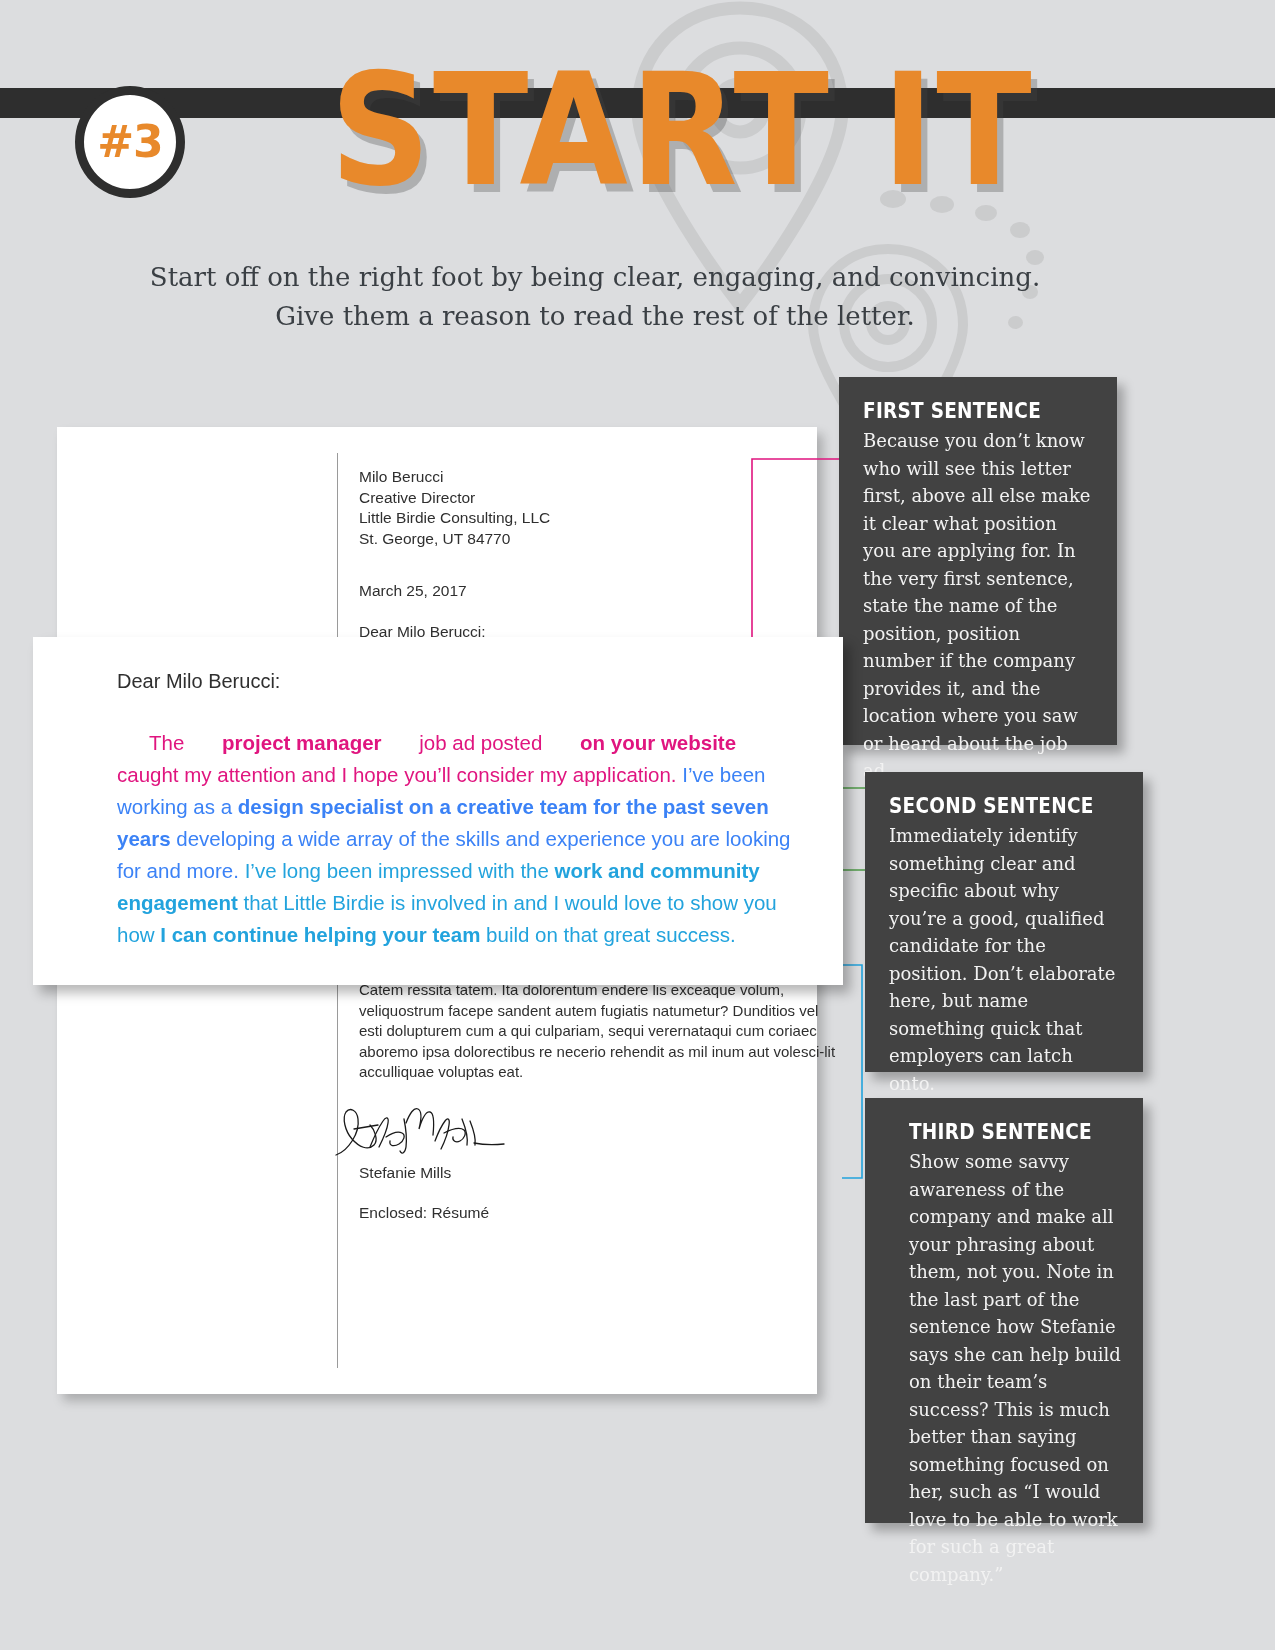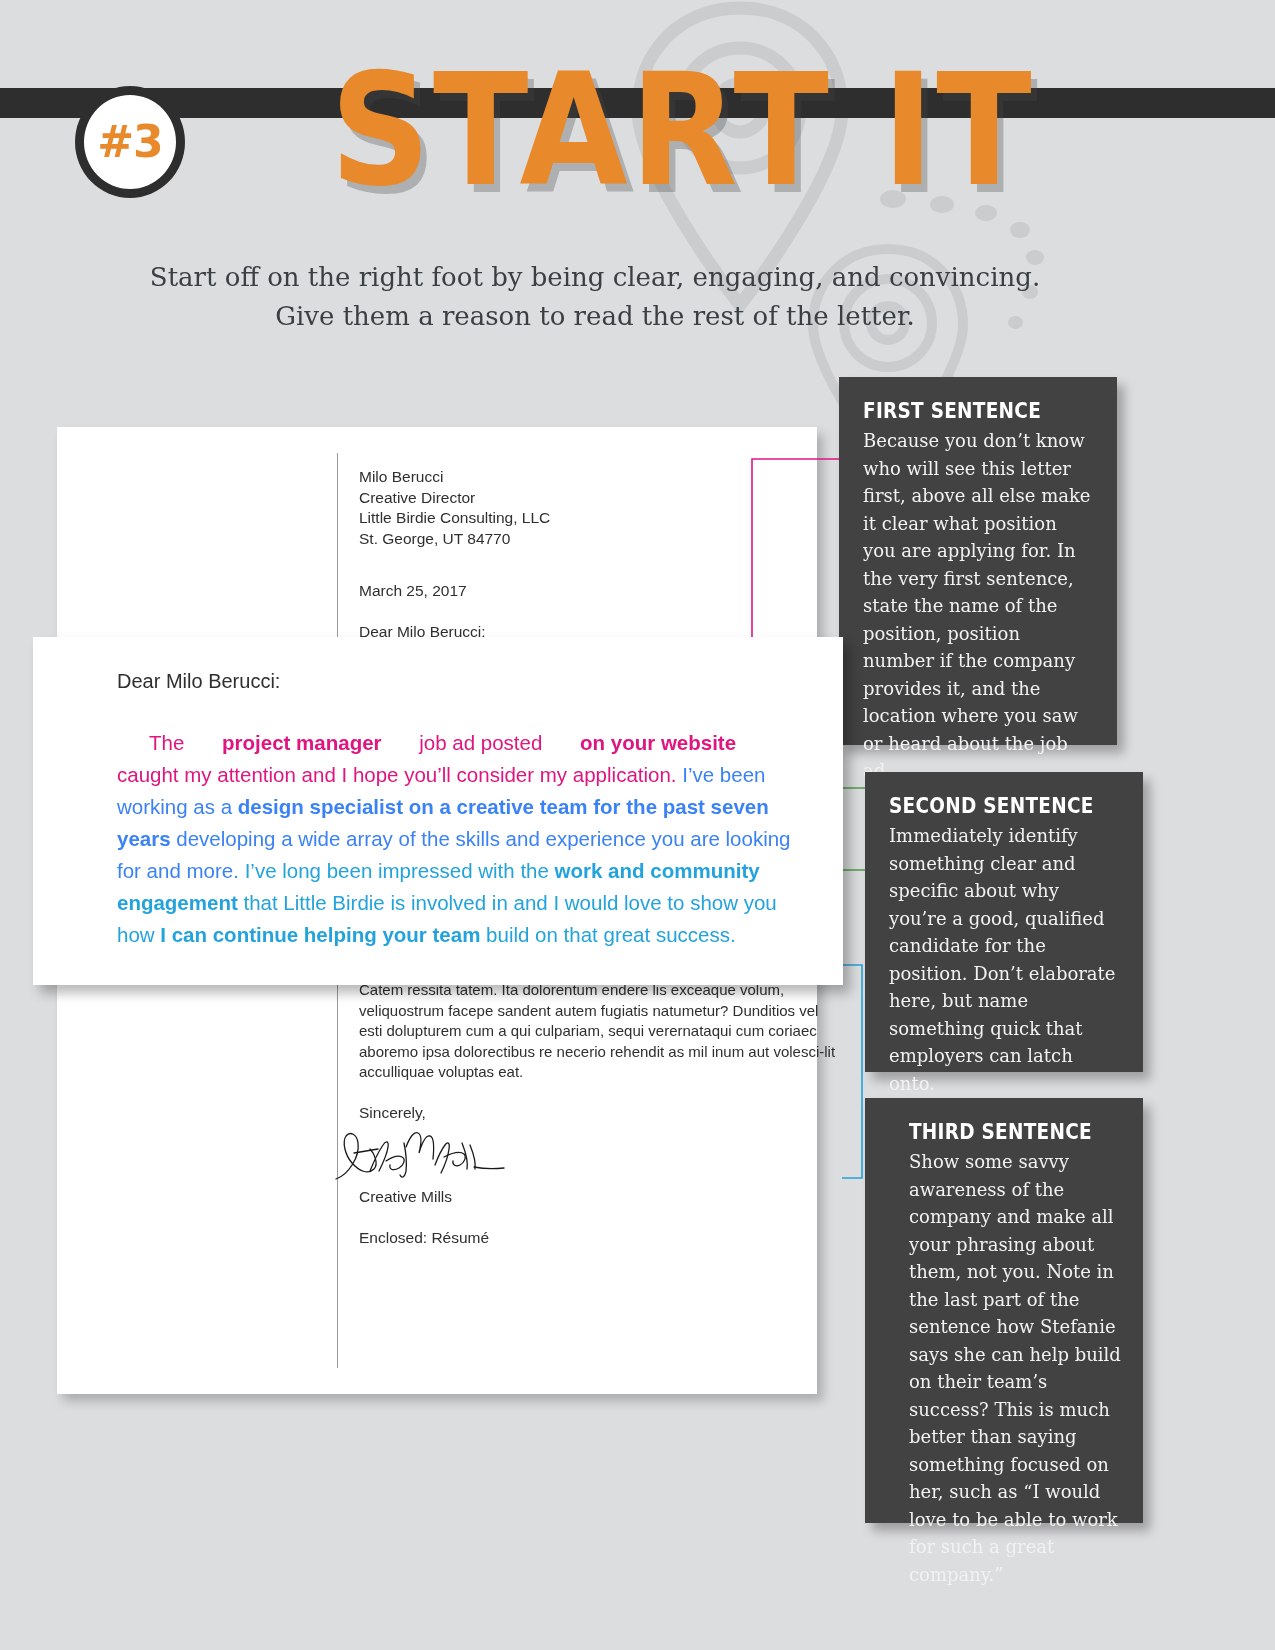--- a/index.html
+++ b/index.html
@@ -238,39 +238,38 @@
       <span>Creative Director</span><br>
       <span>Little Birdie Consulting, LLC</span><br>
       <span>St. George, UT 84770</span>
     </p>
     <p style="margin-top:32px">March 25, 2017</p>
     <p>Dear Milo Berucci:</p>
 
     <div style="height:318px"></div>
 
     <p class="lorem">Catem ressita tatem. Ita dolorentum endere lis exceaque volum, veliquostrum facepe sandent autem fugiatis natumetur? Dunditios vel esti dolupturem cum a qui culpariam, sequi verernataqui cum coriaec aboremo ipsa dolorectibus re necerio rehendit as mil inum aut volesci-lit acculliquae voluptas eat.</p>
-    <p style="margin-bottom:0">Sincerely,</p>
 
     <svg class="sig-svg" width="200" height="58" viewBox="0 0 200 58">
       <g fill="none" stroke="#1a1a1a" stroke-width="1.3" stroke-linecap="round">
         <path d="M2 52 C14 48 26 30 24 16 C23 7 16 4 12 9 C8 15 11 28 18 36 C25 44 34 48 40 42 C45 37 40 26 36 22"></path>
         <path d="M20 26 L44 22"></path>
         <path d="M36 44 C40 34 45 24 49 18 C52 13 55 14 54 20 C53 28 48 38 45 44"></path>
         <path d="M52 34 C58 30 64 28 68 30 C72 32 70 38 65 41 C60 44 55 43 56 38"></path>
         <path d="M70 16 C72 26 73 36 72 44 C71 50 68 52 66 48"></path>
         <path d="M72 20 C76 10 80 4 84 6 C88 8 87 18 85 26 C88 16 92 8 96 9 C100 10 100 22 99 32"></path>
         <path d="M101 38 C104 30 108 22 111 18 C114 14 116 16 115 22 C114 30 110 40 107 46"></path>
         <path d="M110 30 C118 26 126 24 130 27 C133 30 130 36 126 38 C122 40 118 38 119 34"></path>
         <path d="M128 16 C132 26 134 36 133 42"></path>
         <path d="M136 18 C140 28 142 36 141 42"></path>
         <path d="M140 40 C150 42 160 42 170 41"></path>
       </g>
     </svg>
 
-    <p>Creative Mills</p>
+    <p>Stefanie Mills</p>
     <p>Enclosed: Résumé</p>
   </div>
 </div>
 
 <div class="callout">
   <div class="callout-inner">
     <p class="salute">Dear Milo Berucci:</p>
     <p class="para"><span class="c-pink">The </span><b class="c-pink">project manager</b><span class="c-pink"> job ad posted </span><b class="c-pink">on your website</b><span class="c-pink"> caught my attention and I hope you’ll consider my application. </span><span class="c-green">I’ve been working as a </span><b class="c-green">design specialist on a creative team for the past seven years</b><span class="c-green"> developing a wide array of the skills and experience you are looking for and more. </span><span class="c-blue">I’ve long been impressed with the </span><b class="c-blue">work and community engagement</b><span class="c-blue"> that Little Birdie is involved in and I would love to show you how </span><b class="c-blue">I can continue helping your team</b><span class="c-blue"> build on that great success.</span></p>
   </div>
 </div>

